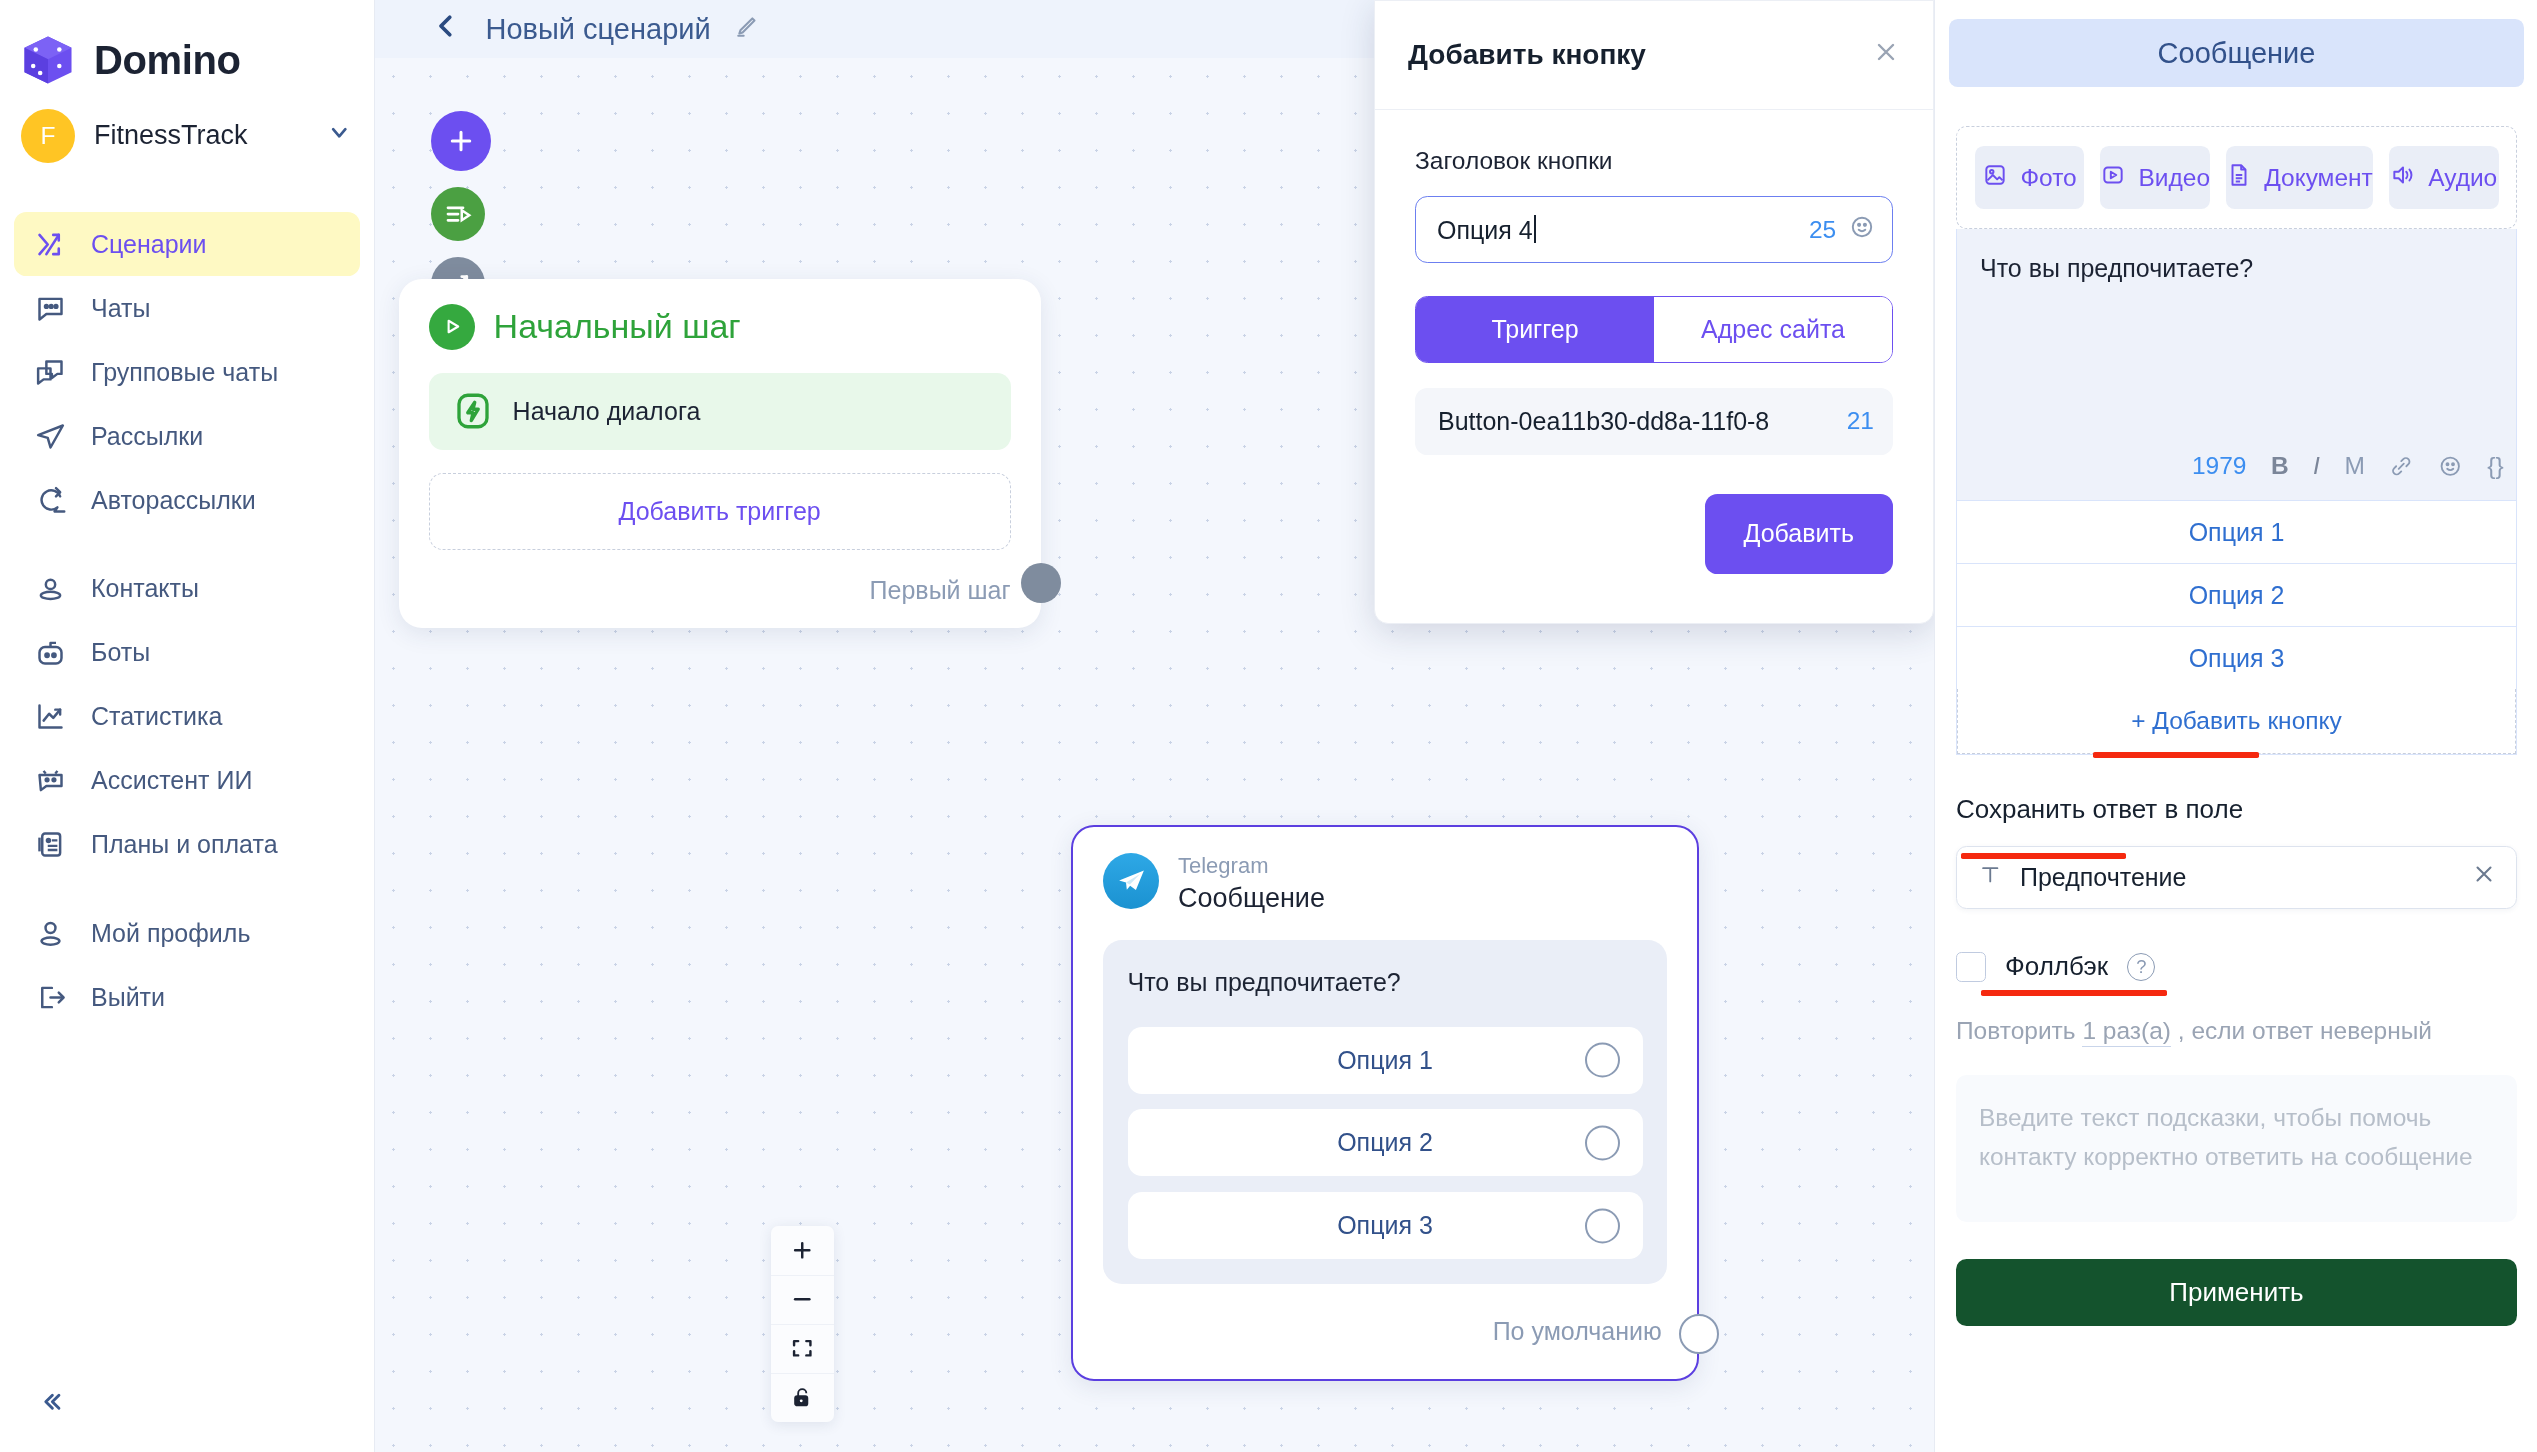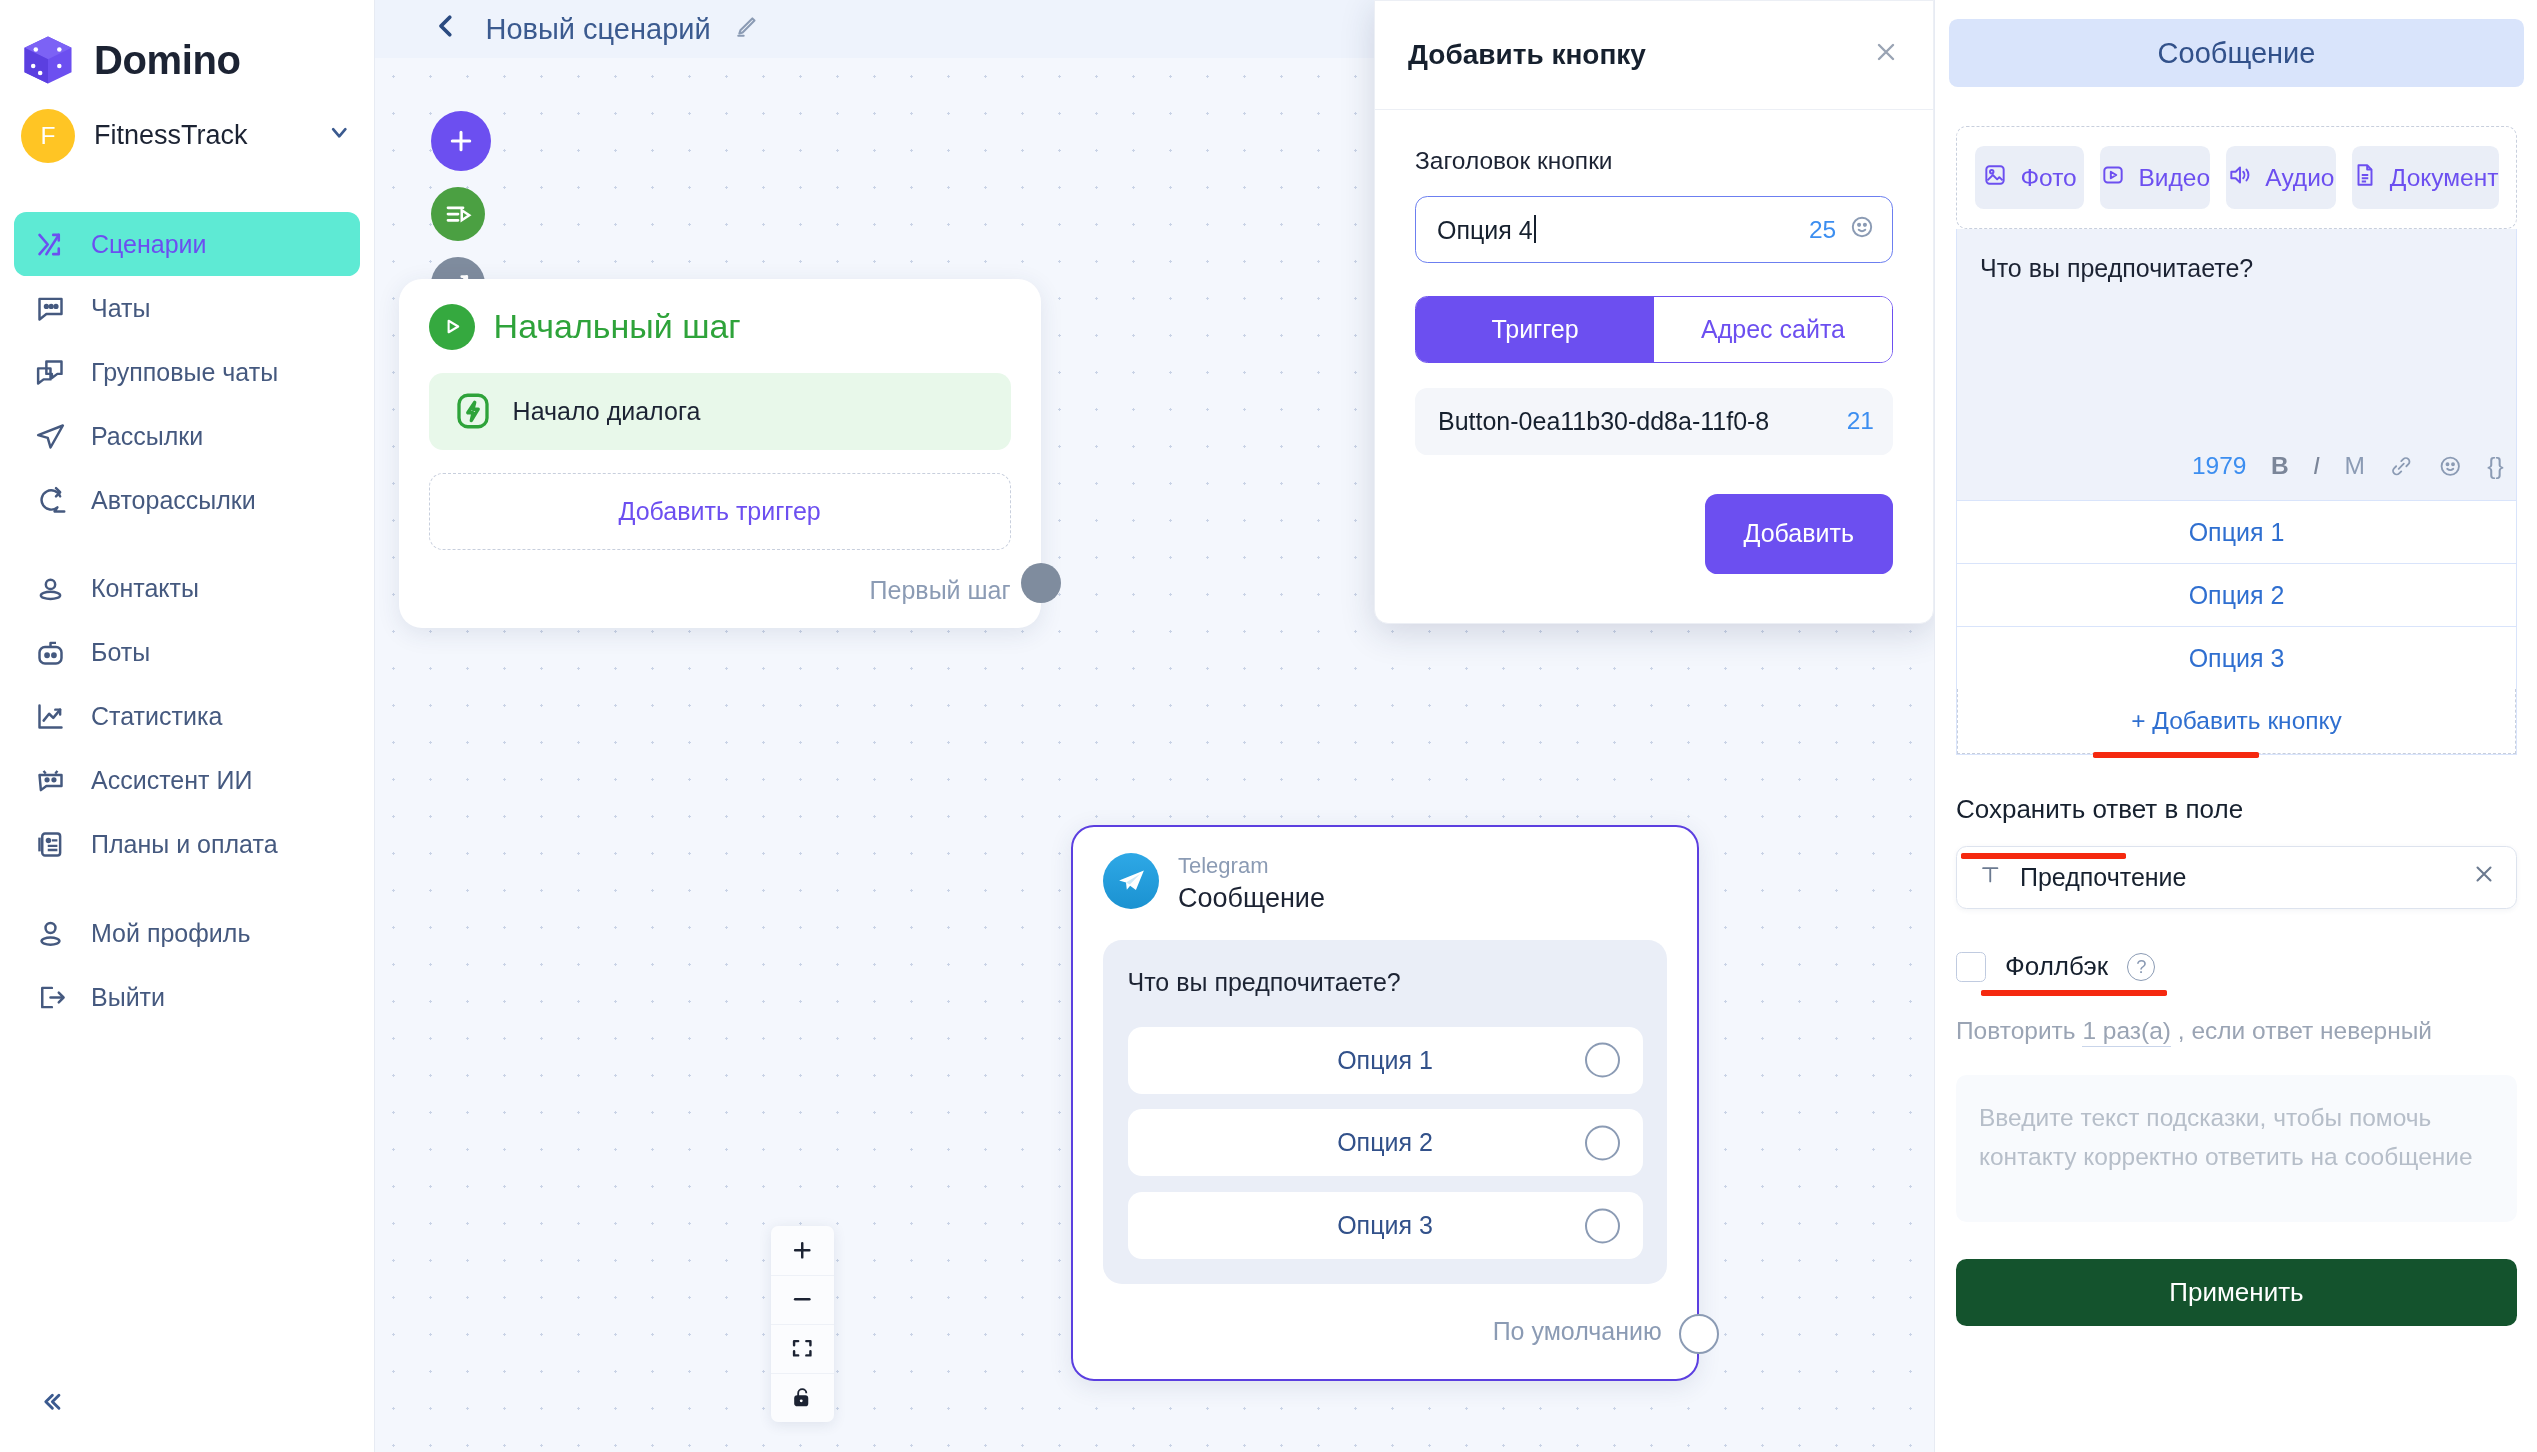--- a/index.html
+++ b/index.html
@@ -30,21 +30,21 @@
   .ws-name { font-size: 27px; color: #1c2333; flex: 1; }
   .ws-chev { color: #3b5a8f; font-size: 23px; }
 
   .nav { margin-top: 37px; }
   .nav-group { margin-bottom: 24.5px; }
   .nav-item {
     display: flex; align-items: center; gap: 23px;
     height: 64px; margin: 0 14px; padding-left: 19px;
     border-radius: 12.3px; color: #45597f; font-size: 25px;
   }
-  .nav-item.active { background: #5eead4; color: #6c4ff0; }
+  .nav-item.active { background: #fef9c3; color: #6c4ff0; }
   .nav-item .ico { width: 35px; height: 35px; display: flex; align-items: center; justify-content: center; flex: 0 0 35px; }
   .nav-item svg { width: 33px; height: 33px; }
 
   .collapse-btn {
     position: absolute; left: 26px; bottom: 28px;
     width: 47px; height: 47px; display: flex; align-items: center; justify-content: center;
     color: #3b5a8f; font-size: 30px;
   }
 
   
@@ -620,33 +620,33 @@
         </div>
         <div class="media-btn">
           <span><svg viewBox="0 0 24 24" fill="none" stroke="#6c4ff0" stroke-width="1.8" stroke-linejoin="round">
                 <rect x="4" y="5" width="16" height="14" rx="3"></rect>
                 <polygon points="10,9 15,12 10,15"></polygon>
               </svg></span>
           <span>Видео</span>
         </div>
         <div class="media-btn">
           <span><svg viewBox="0 0 24 24" fill="none" stroke="#6c4ff0" stroke-width="1.8" stroke-linejoin="round">
+                <path d="M6 3h8l4 4v14H6z"></path>
+                <path d="M14 3v4h4"></path>
+                <path d="M9 12h6M9 15h6M9 18h4"></path>
+              </svg></span>
+          <span>Документ</span>
+        </div>
+        <div class="media-btn">
+          <span><svg viewBox="0 0 24 24" fill="none" stroke="#6c4ff0" stroke-width="1.8" stroke-linejoin="round">
                 <polygon points="4,9 8,9 12,5 12,19 8,15 4,15"></polygon>
                 <path d="M15 9c1.4 1.6 1.4 4.4 0 6" stroke-linecap="round"></path>
                 <path d="M18 7c2.4 2.6 2.4 7.4 0 10" stroke-linecap="round"></path>
               </svg></span>
           <span>Аудио</span>
-        </div>
-        <div class="media-btn">
-          <span><svg viewBox="0 0 24 24" fill="none" stroke="#6c4ff0" stroke-width="1.8" stroke-linejoin="round">
-                <path d="M6 3h8l4 4v14H6z"></path>
-                <path d="M14 3v4h4"></path>
-                <path d="M9 12h6M9 15h6M9 18h4"></path>
-              </svg></span>
-          <span>Документ</span>
         </div>
       </div>
     </div>
 
     <div class="editor">
       <div class="editor-area">
         <div class="editor-text">Что вы предпочитаете?</div>
       </div>
       <div class="editor-tools" style="background:#eef2fa;">
         <span class="cnt">1979</span>

